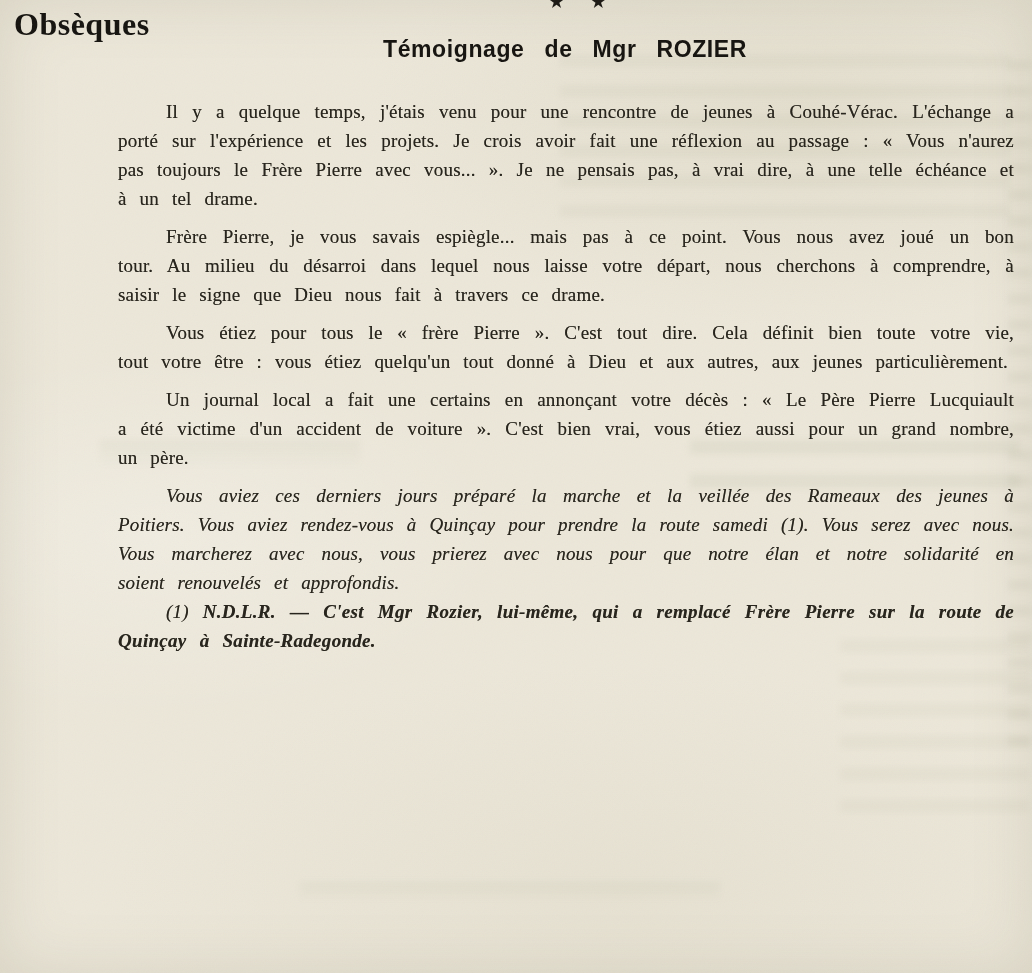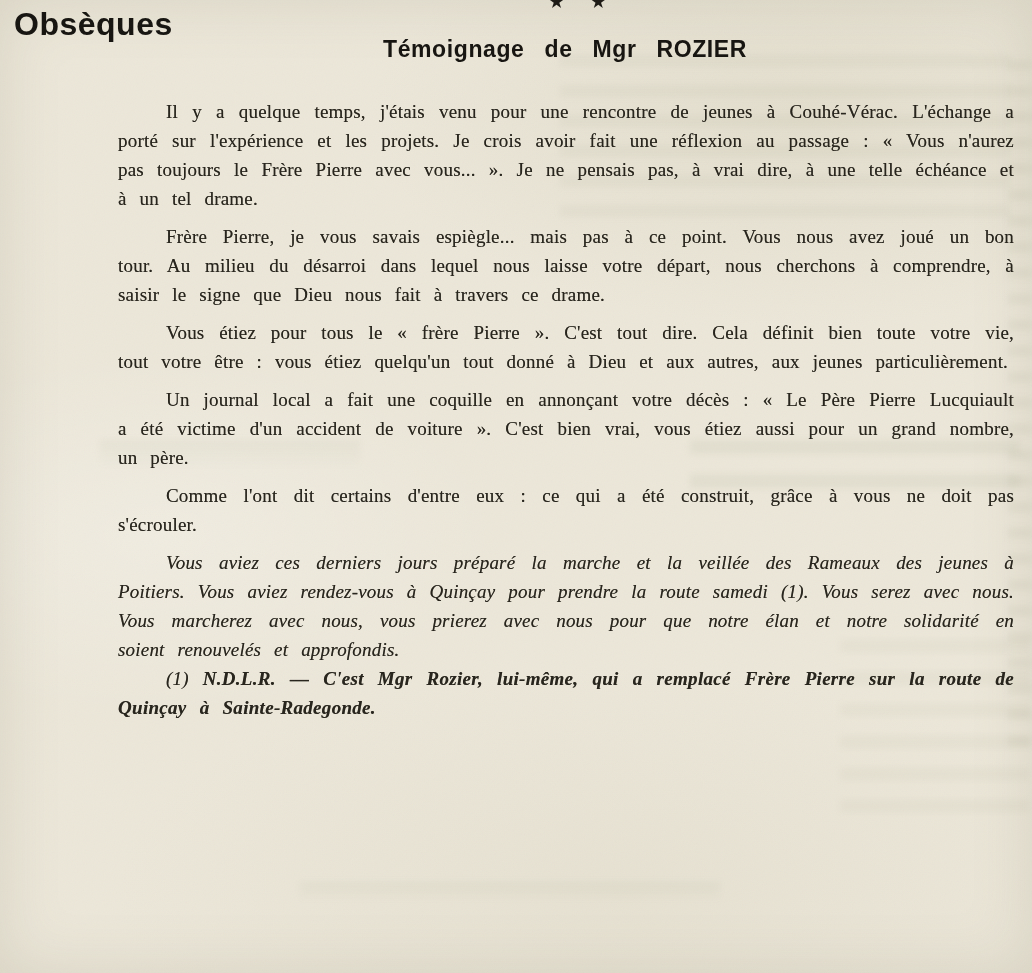--- a/index.html
+++ b/index.html
@@ -34,21 +34,21 @@
         background: linear-gradient(180deg, rgba(150,158,130,0.18), rgba(150,158,130,0)); }
   .g4 { left: 1008px; top: 60px; width: 24px; height: 700px;
         background: repeating-linear-gradient(180deg, rgba(150,150,125,0.20) 0 10px, rgba(150,150,125,0) 10px 26px); }
   .g5 { left: 300px; top: 882px; width: 420px; height: 20px;
         background: linear-gradient(180deg, rgba(150,158,130,0.18), rgba(150,158,130,0)); }
   .g6 { left: 840px; top: 640px; width: 190px; height: 180px;
         background: repeating-linear-gradient(180deg, rgba(158,155,130,0.14) 0 12px, rgba(158,155,130,0) 12px 32px); }
 
   .section-title {
     position: absolute; left: 14px; top: 6px;
-    font-family: Liberation Sans, sans-serif;
+    font-family: Liberation Serif, serif;
     font-weight: bold;
     font-size: 32px;
     letter-spacing: 0.5px;
     color: #14120e;
   }
   .stars {
     position: absolute; left: 548px; top: -10px;
     font-size: 19px; letter-spacing: 10px; color: #1a1813;
   }
   .article-title {
@@ -97,22 +97,21 @@
   <div class="stars">★ ★</div>
 
   <div class="article-title">Témoignage  de  Mgr  ROZIER</div>
 
   <div class="article">
 
     <div>
         <p>Il y a quelque temps, j'étais venu pour une rencontre de jeunes à Couhé-Vérac. L'échange a porté sur l'expérience et les projets. Je crois avoir fait une réflexion au passage : « Vous n'aurez pas toujours le Frère Pierre avec vous... ». Je ne pensais pas, à vrai dire, à une telle échéance et à un tel drame.</p>
         <p>Frère Pierre, je vous savais espiègle... mais pas à ce point. Vous nous avez joué un bon tour. Au milieu du désarroi dans lequel nous laisse votre départ, nous cherchons à comprendre, à saisir le signe que Dieu nous fait à travers ce drame.</p>
         <p>Vous étiez pour tous le « frère Pierre ». C'est tout dire. Cela définit bien toute votre vie, tout votre être : vous étiez quelqu'un tout donné à Dieu et aux autres, aux jeunes particulièrement.</p>
-        <p>Un journal local a fait une coquille en annonçant votre décès : « Le Père Pierre Lucquiault a été victime d'un accident de voiture ». C'est bien vrai, vous étiez aussi pour un grand nombre, un père.</p>
-        <p>Comme l'ont dit certains d'entre eux : ce qui a été construit, grâce à vous ne doit pas s'écrouler.</p>
+        <p>Un journal local a fait une certains en annonçant votre décès : « Le Père Pierre Lucquiault a été victime d'un accident de voiture ». C'est bien vrai, vous étiez aussi pour un grand nombre, un père.</p>
         <p>Vous aviez ces derniers jours préparé la marche et la veillée des Rameaux des jeunes à Poitiers. Vous aviez rendez-vous à Quinçay pour prendre la route samedi (1). Vous serez avec nous. Vous marcherez avec nous, vous prierez avec nous pour que notre élan et notre solidarité en soient renouvelés et approfondis.</p>
       </div>
     <p class="footnote"><span>(1)</span>&nbsp;<b>N.D.L.R. — C'est Mgr Rozier, lui-même, qui a remplacé Frère Pierre sur la route de Quinçay à Sainte-Radegonde.</b></p>
   </div>
 
   <svg class="grain" xmlns="http://www.w3.org/2000/svg" width="1032" height="973">
     <filter id="noise">
       <feTurbulence type="fractalNoise" baseFrequency="0.9" numOctaves="2" stitchTiles="stitch"></feTurbulence>
     </filter>
     <rect width="1032" height="973" filter="url(#noise)"></rect>

